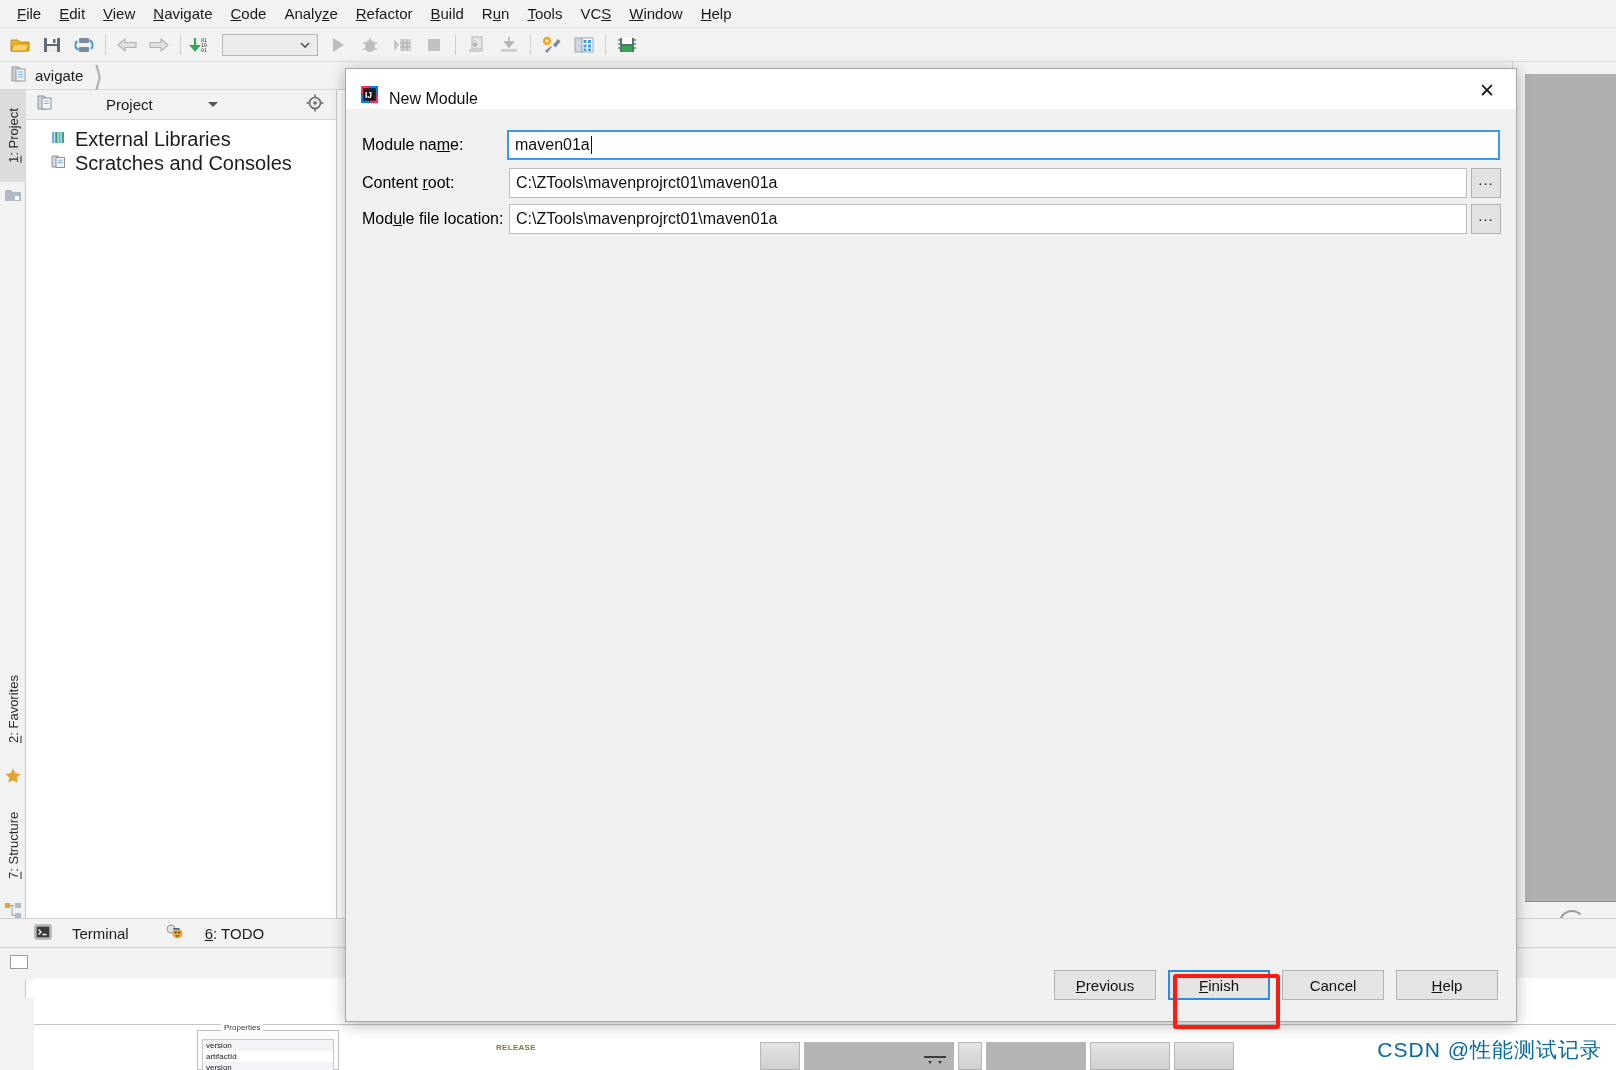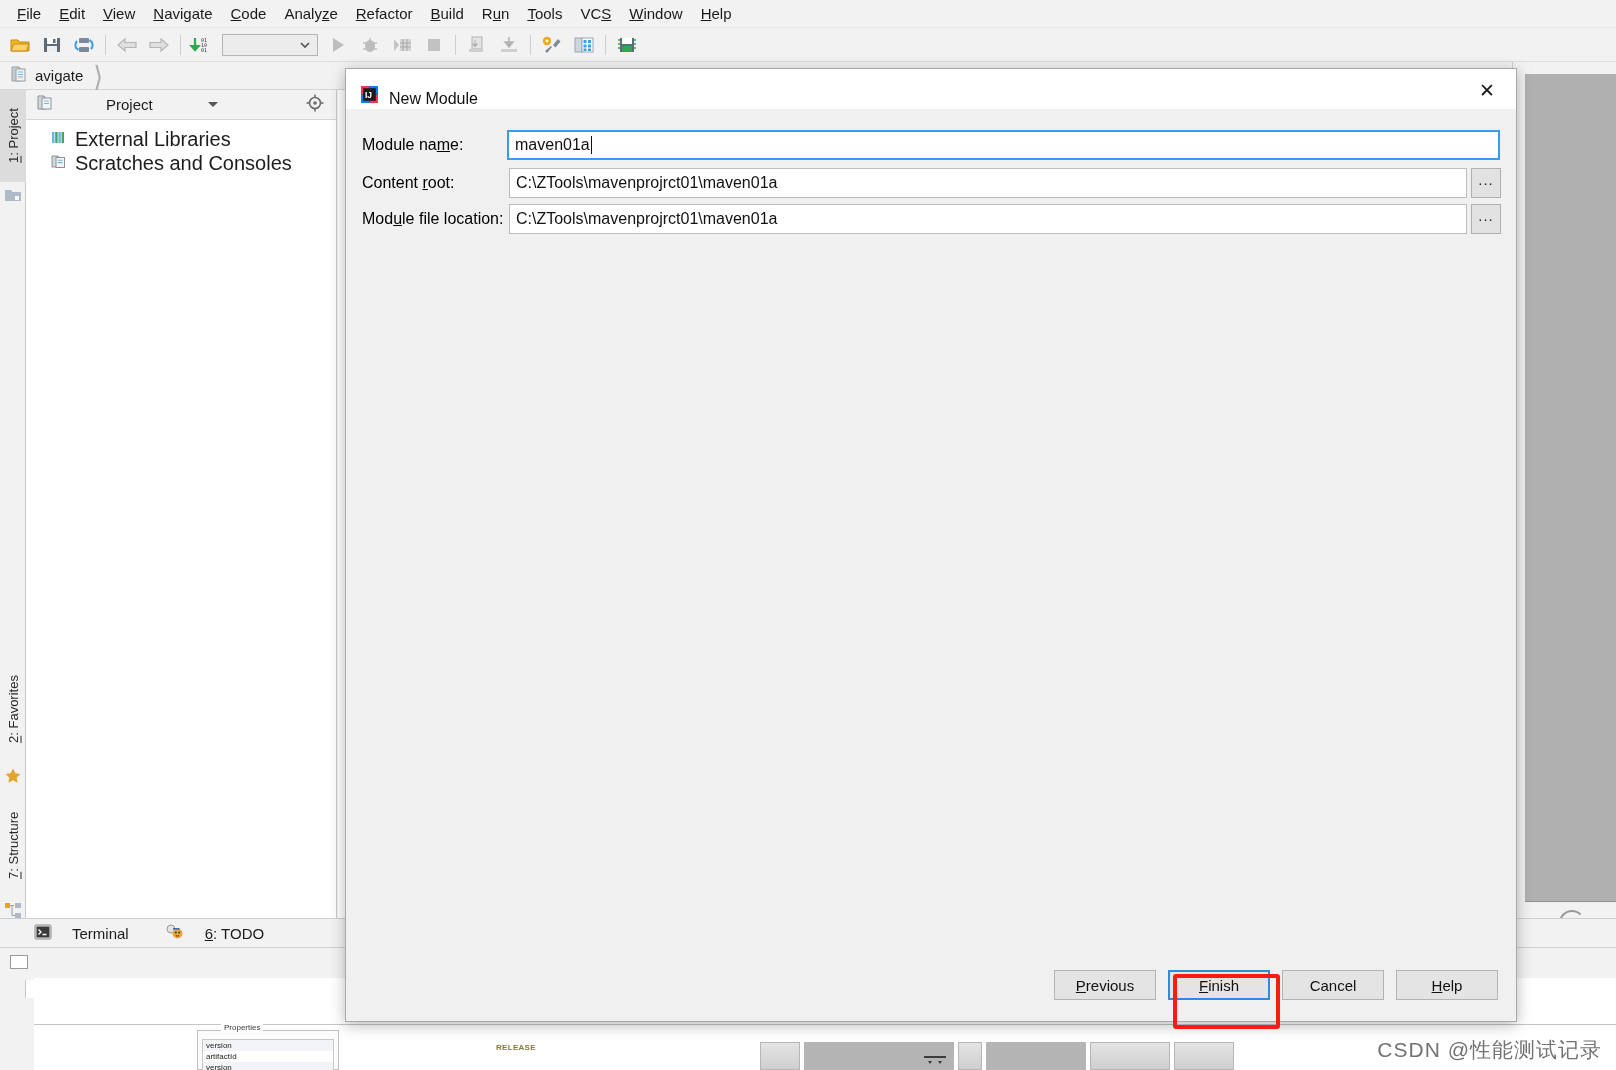--- a/index.html
+++ b/index.html
@@ -237,21 +237,21 @@
   .dbtn u { text-decoration: underline; }
   .dbtn.default { border: 2px solid #2d8ce0; background: #e4e4e4; }
   .highlight-box {
     position: absolute; left: 1173px; top: 974px; width: 107px; height: 55px;
     border: 4px solid #fc1b11; border-radius: 3px;
     pointer-events: none;
   }
 
   .watermark {
     position: absolute; right: 14px; bottom: 6px;
-    font-size: 21px; color: #737373;
+    font-size: 21px; color: #0369a1;
     letter-spacing: 1px; white-space: nowrap; margin-left: 12px;
   }
 </style>
 </head>
 <body>
 
 <div id="app">
 
   <div class="menubar">
     <div class="menu-item"><span></span><u>F</u><span>ile</span></div>

